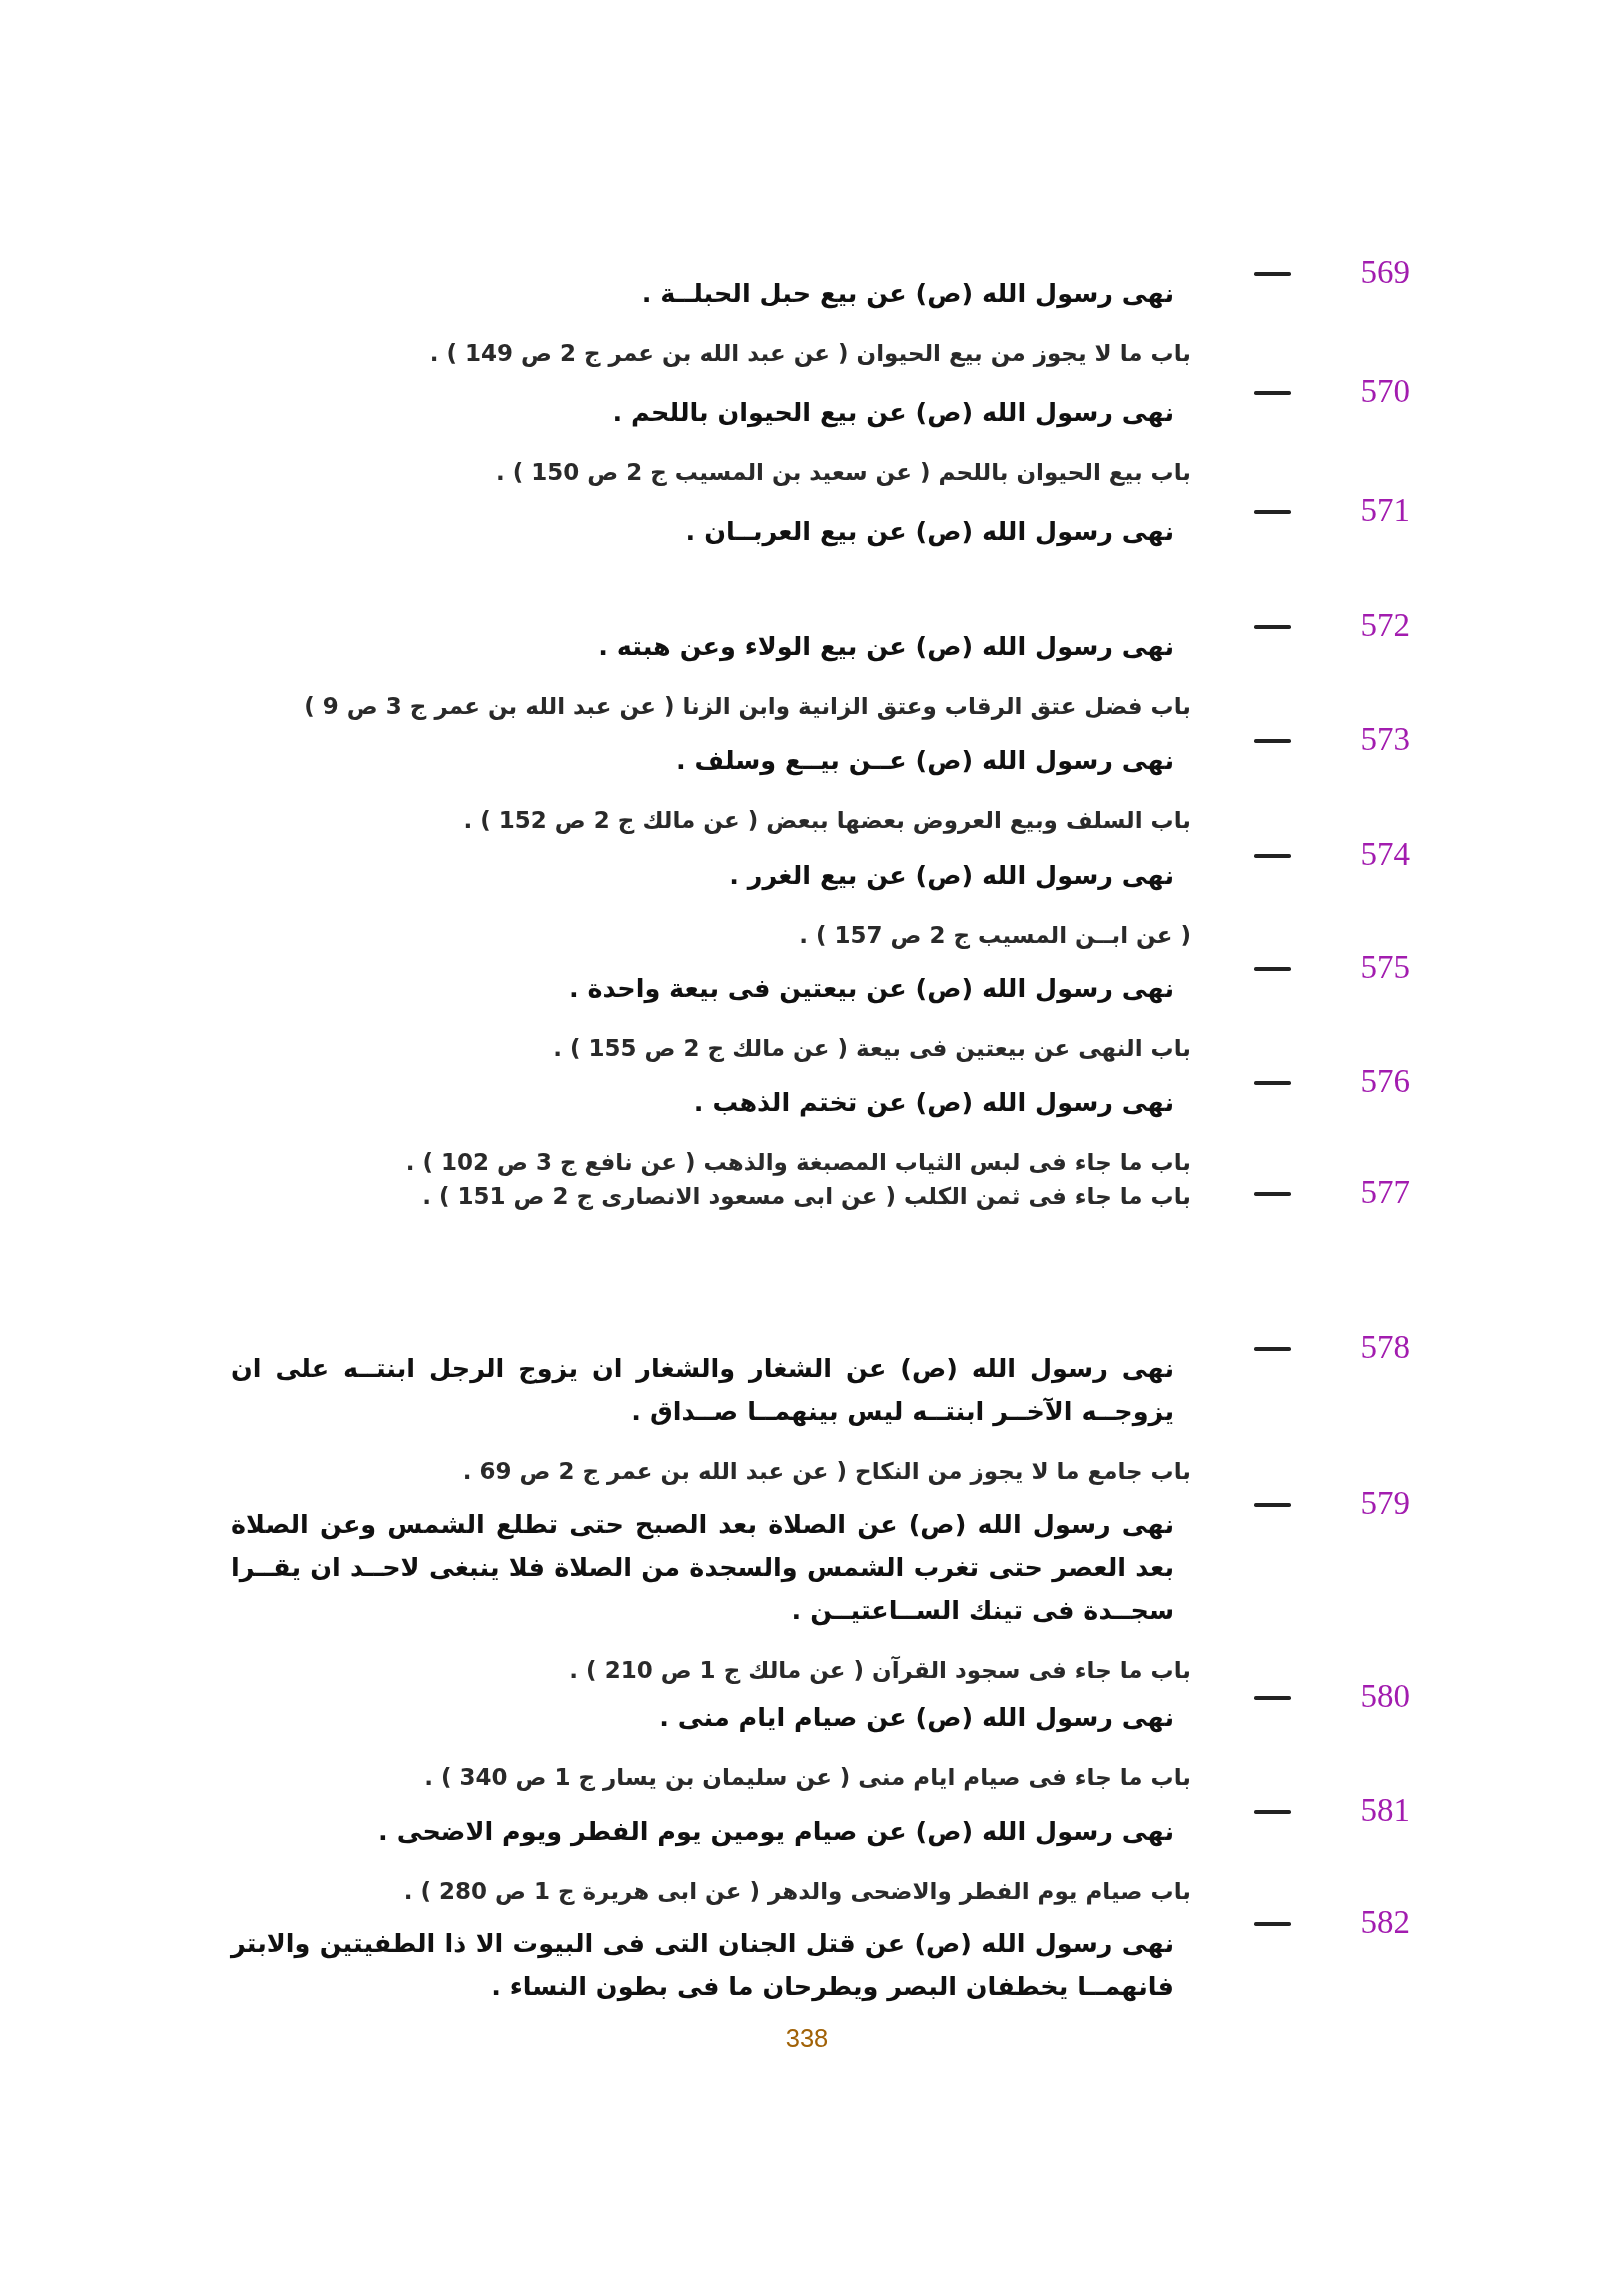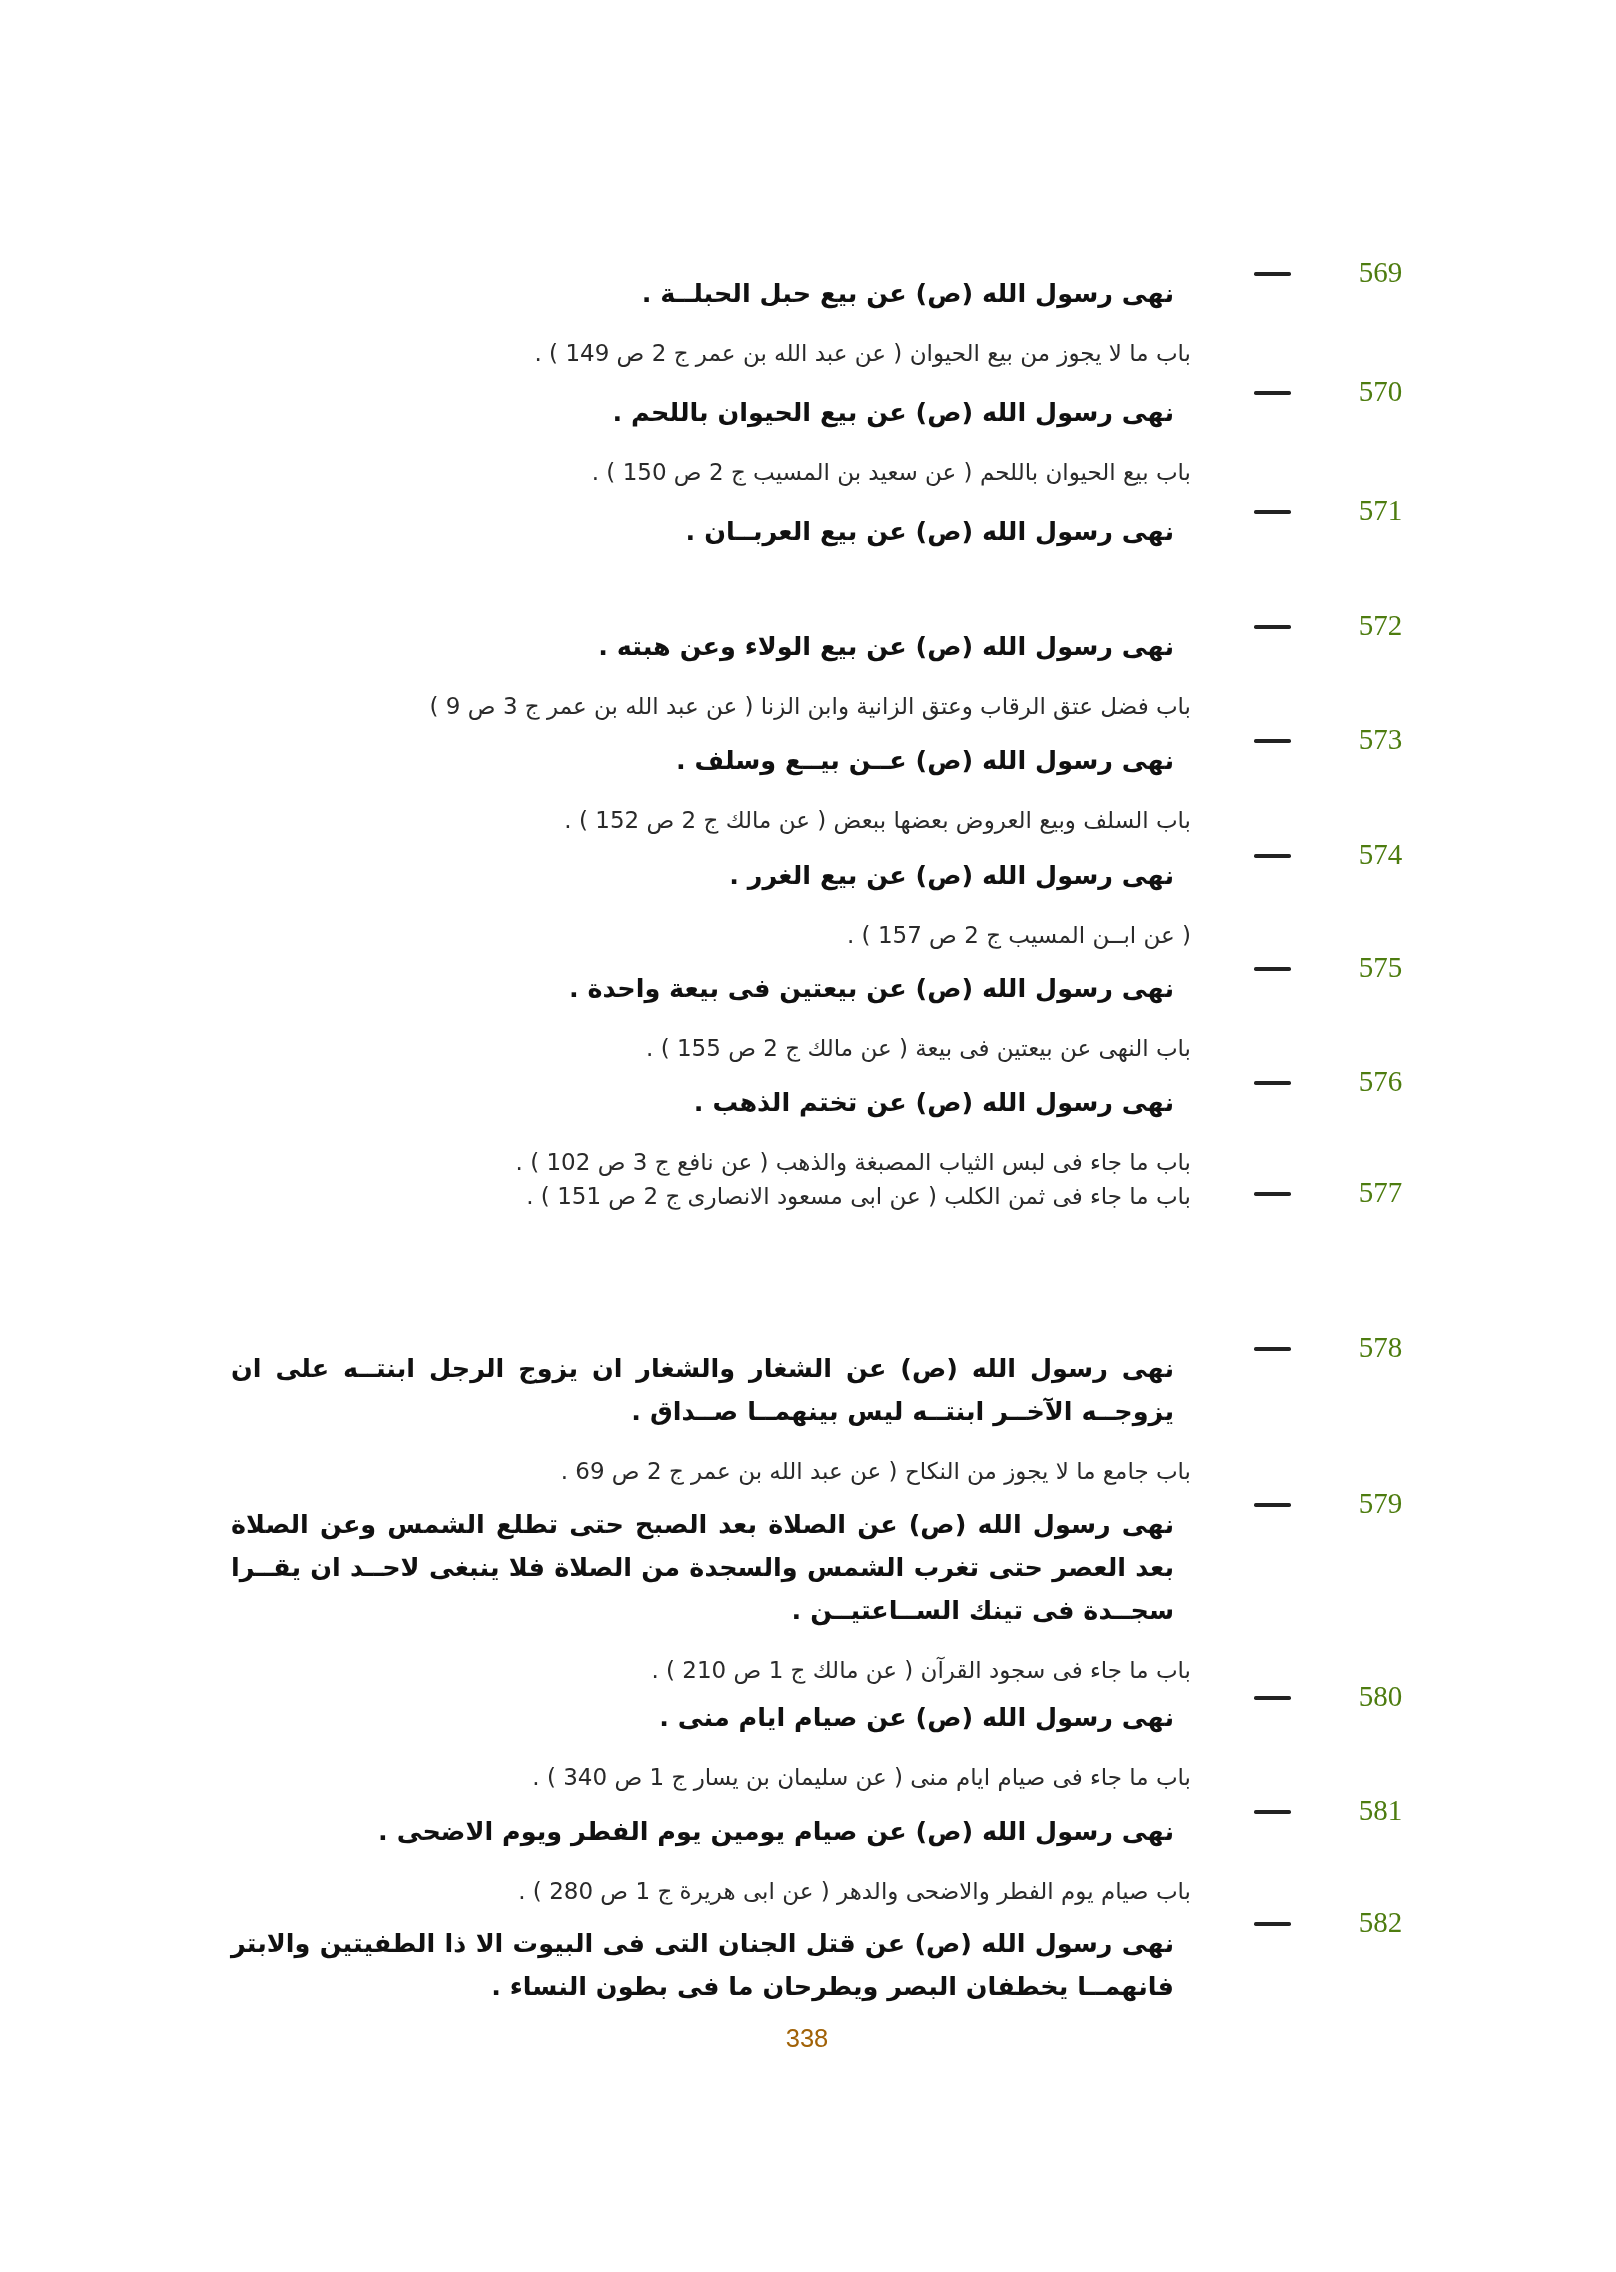--- a/index.html
+++ b/index.html
@@ -25,24 +25,24 @@
       position: absolute;
       left: 0;
       width: 1616px;
     }
     .entry-num {
       position: absolute;
       left: 1351px;
       top: 0;
       width: 59px;
       font-family: "Liberation Serif", serif;
-      font-size: 29px;
+      font-size: 33px;
       line-height: 34px;
-      color: #4d7c0f;
-      text-align: center;
+      color: #a21caf;
+      text-align: right;
     }
     .entry-dash {
       position: absolute;
       left: 1254px;
       top: 17px;
       width: 37px;
       height: 4.2px;
       background: #222;
       border-radius: 1.7px;
     }
@@ -59,21 +59,21 @@
       font-weight: bold;
       font-size: 25.5px;
       line-height: 43px;
       color: #111;
       margin: 17px;
       text-align: justify;
       text-align-last: right;
     }
     .source {
       font-family: "DejaVu Sans", sans-serif;
-      font-weight: normal;
+      font-weight: bold;
       font-size: 23px;
       line-height: 42px;
       color: #2a2a2a;
       margin: 0;
     }
     .page-number {
       position: absolute;
       left: 773px;
       top: 2024px;
       width: 68px;

